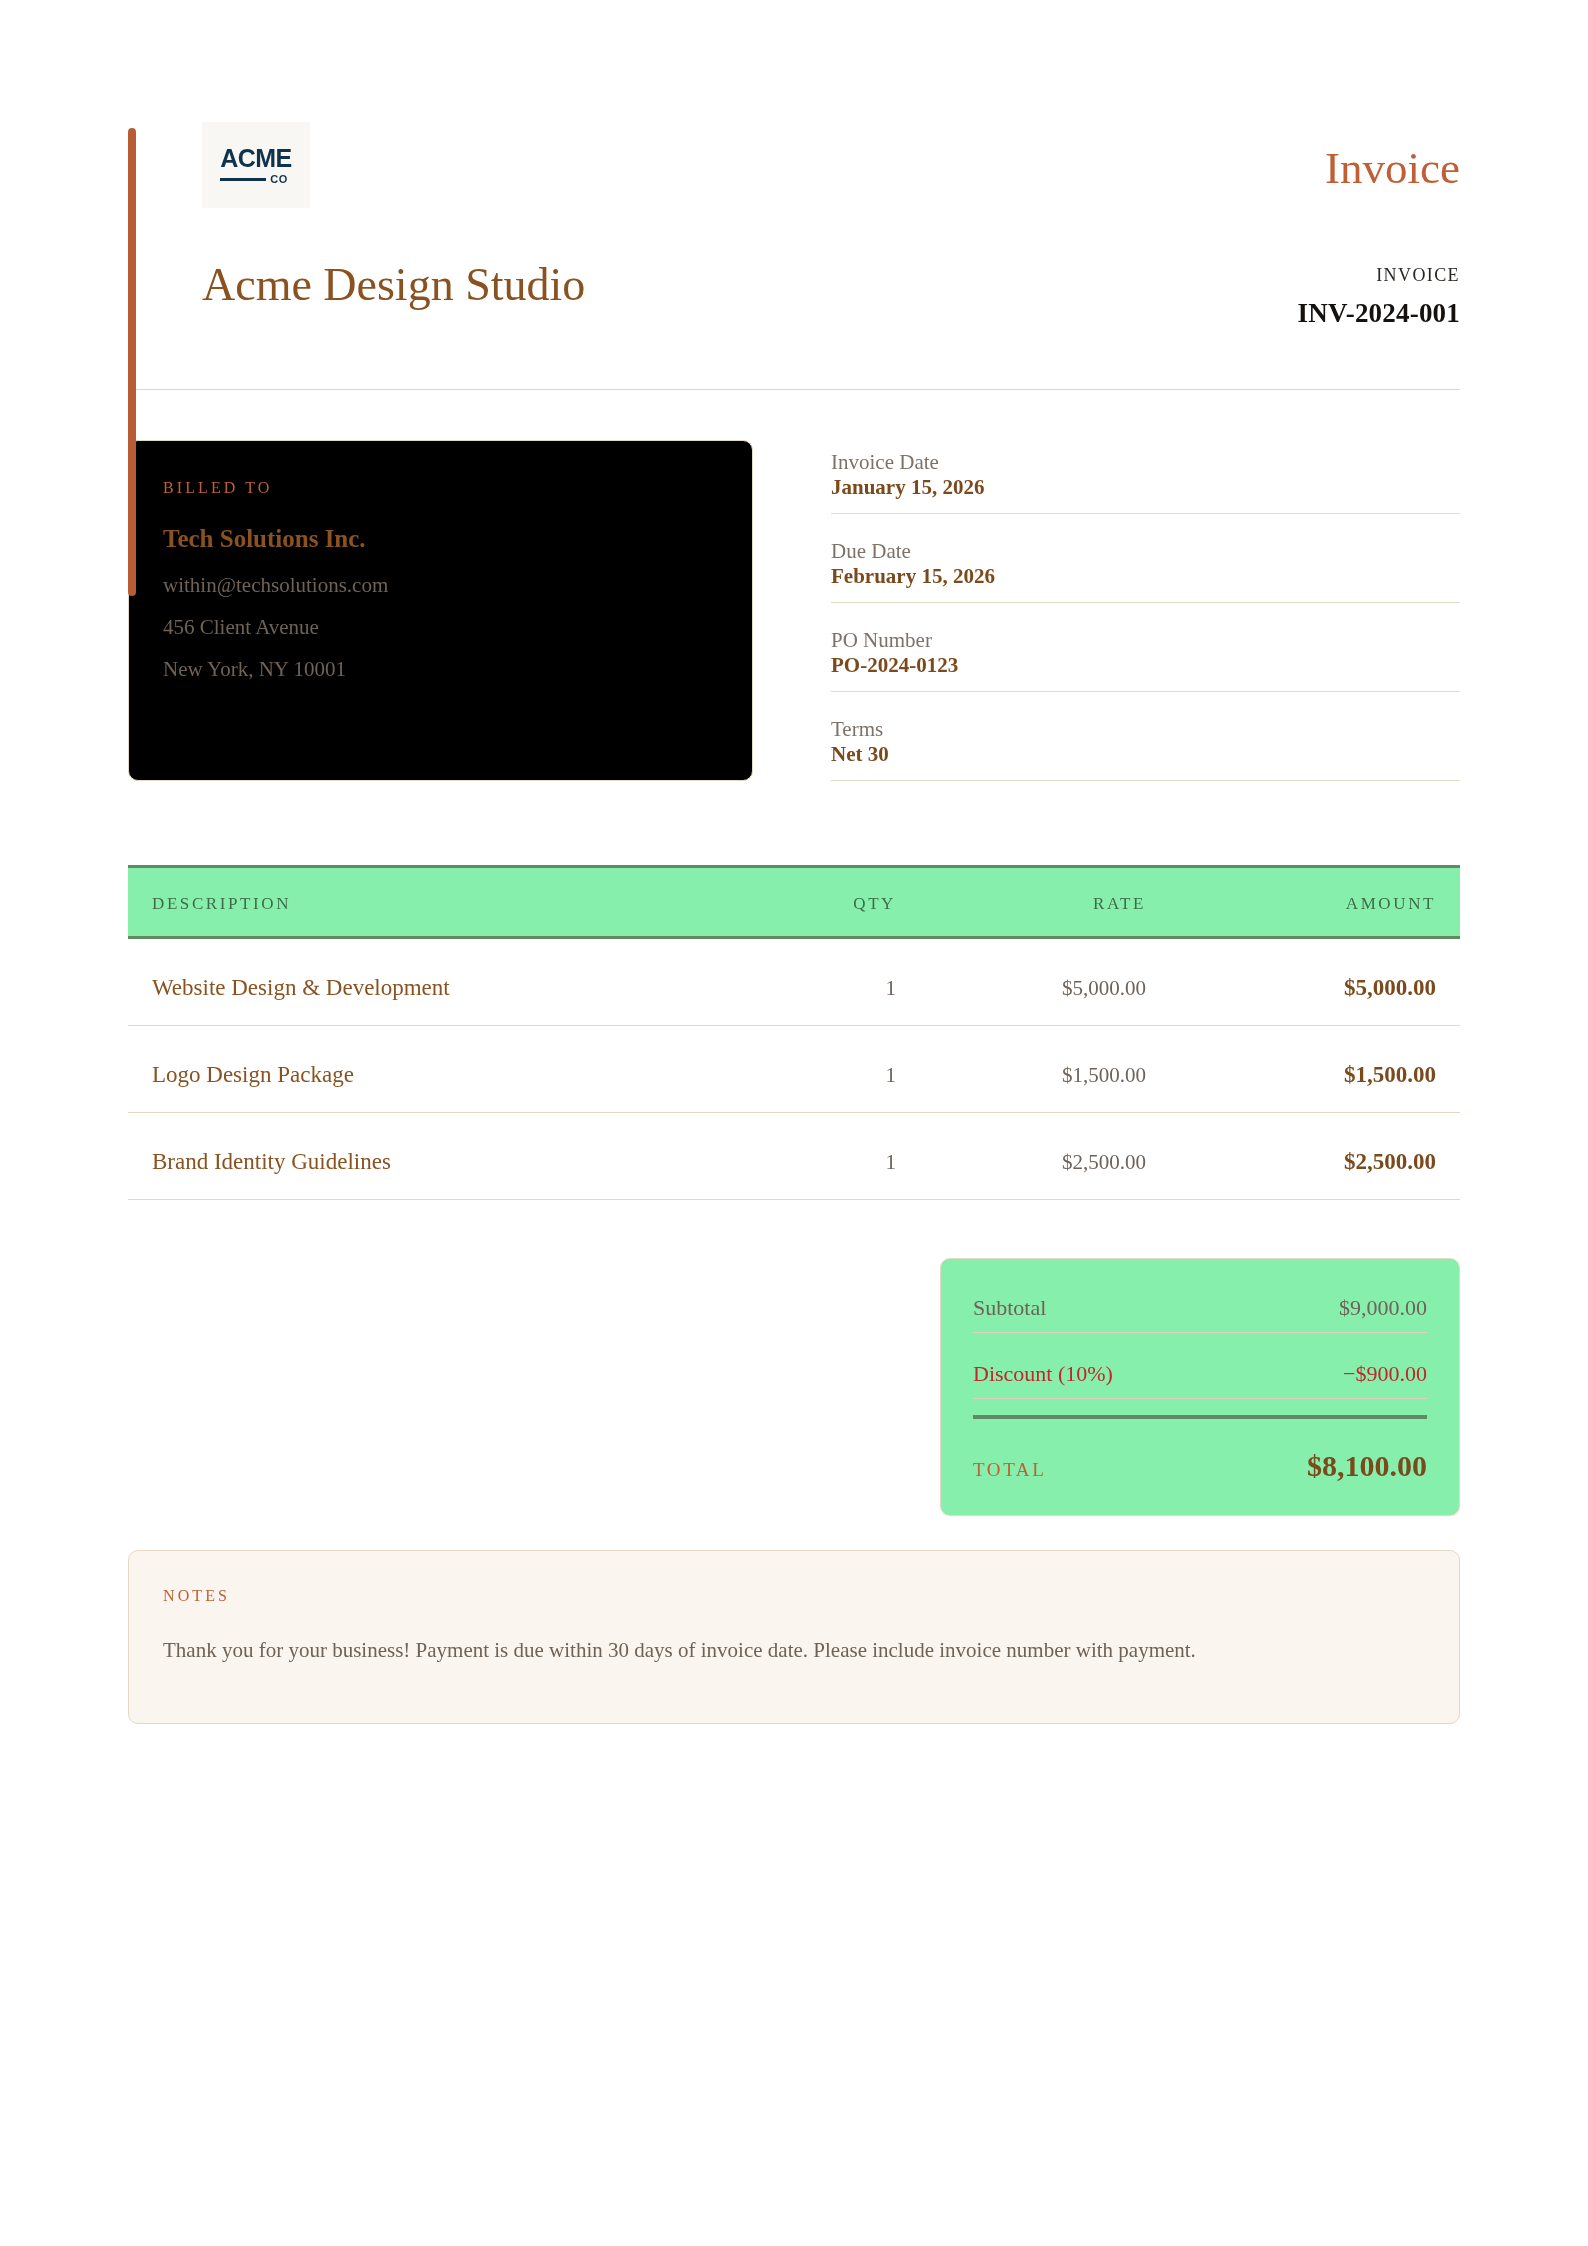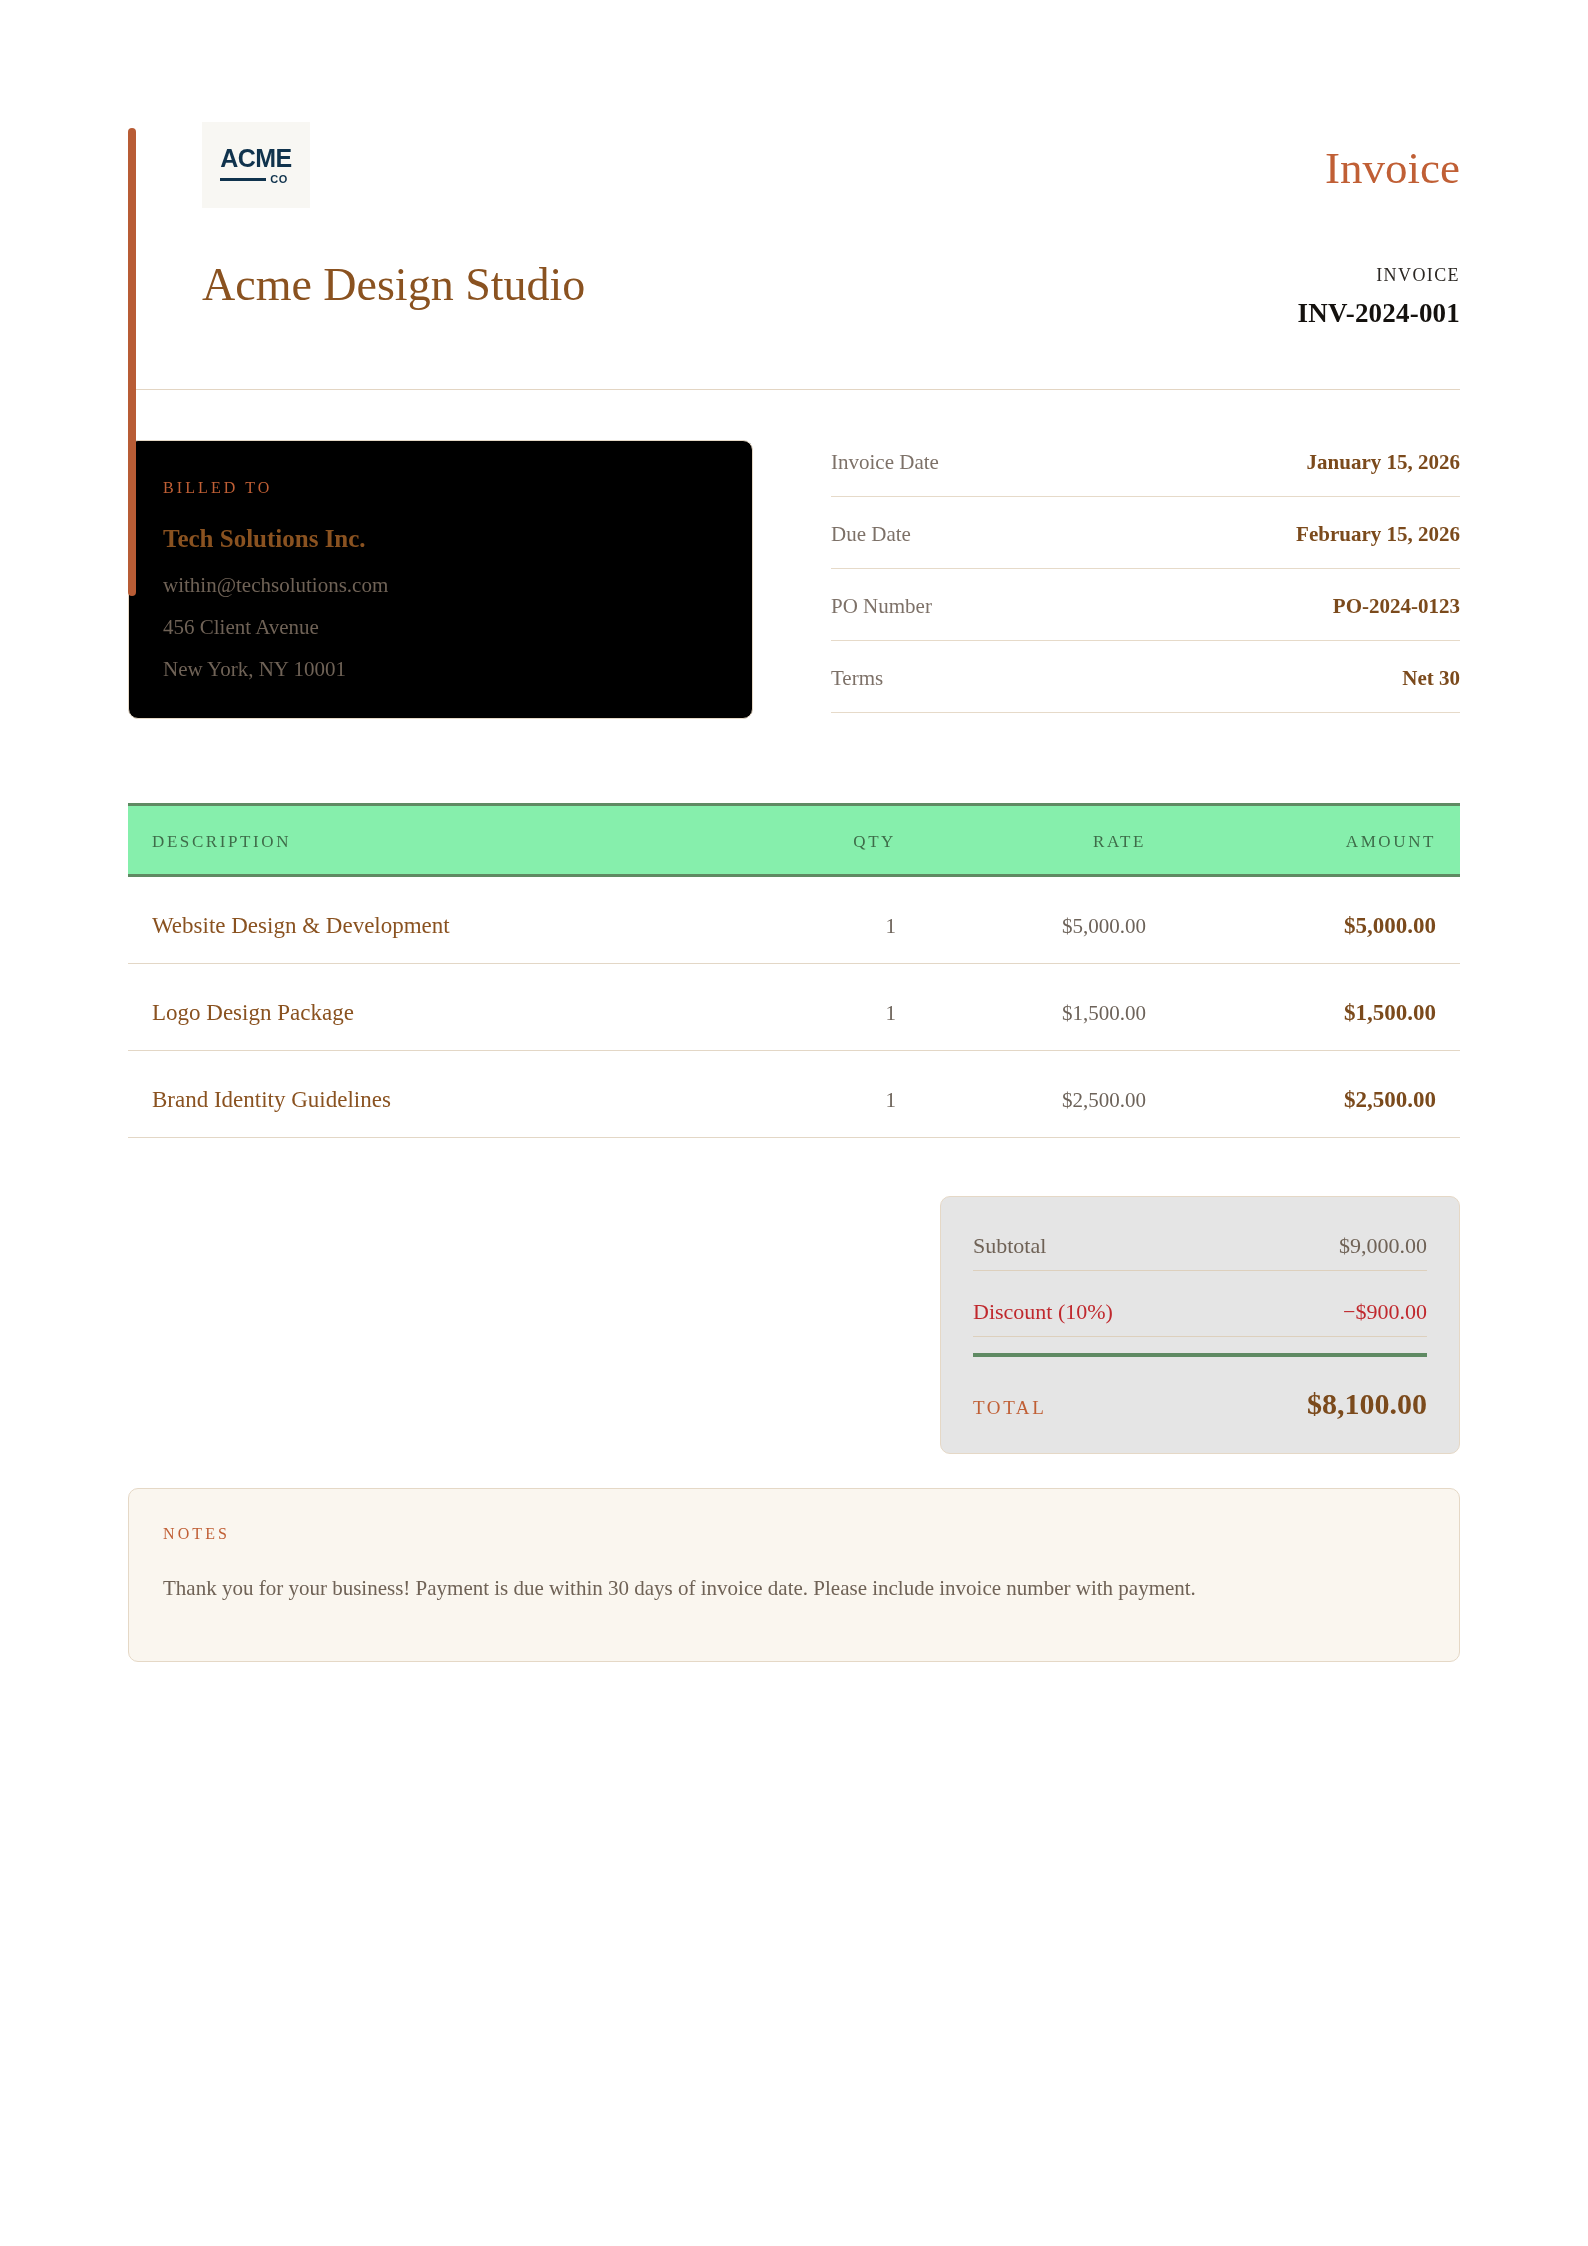--- a/index.html
+++ b/index.html
@@ -163,22 +163,23 @@
 
   .meta {
     flex: 1;
     padding-top: 10px;
   }
   .meta-row {
     display: flex;
     justify-content: space-between;
     align-items: baseline;
     border-bottom: 1px solid #e6dac9;
-    padding-bottom: 21px;
+    padding-bottom: 13px;
     margin-bottom: 25px;
+    flex-direction: column;
   }
   .meta-row:last-child { margin-bottom: 0; }
   .meta-label {
     font-size: 21px;
     color: #7d7168;
   }
   .meta-value {
     font-size: 21px;
     font-weight: 700;
     color: #7b4a1c;
@@ -229,21 +230,21 @@
 
   
   .totals-wrap {
     display: flex;
     justify-content: flex-end;
     margin: 58px 128px 0 128px;
   }
   .totals-box {
     width: 520px;
     box-sizing: border-box;
-    background: #e5e5e5;
+    background: #86efac;
     border: 1px solid #e5d8c6;
     border-radius: 10px;
     padding: 36px 32px 32px 32px;
   }
   .total-row {
     display: flex;
     justify-content: space-between;
     align-items: baseline;
     border-bottom: 1px solid #ddd0bd;
     padding-bottom: 11px;

